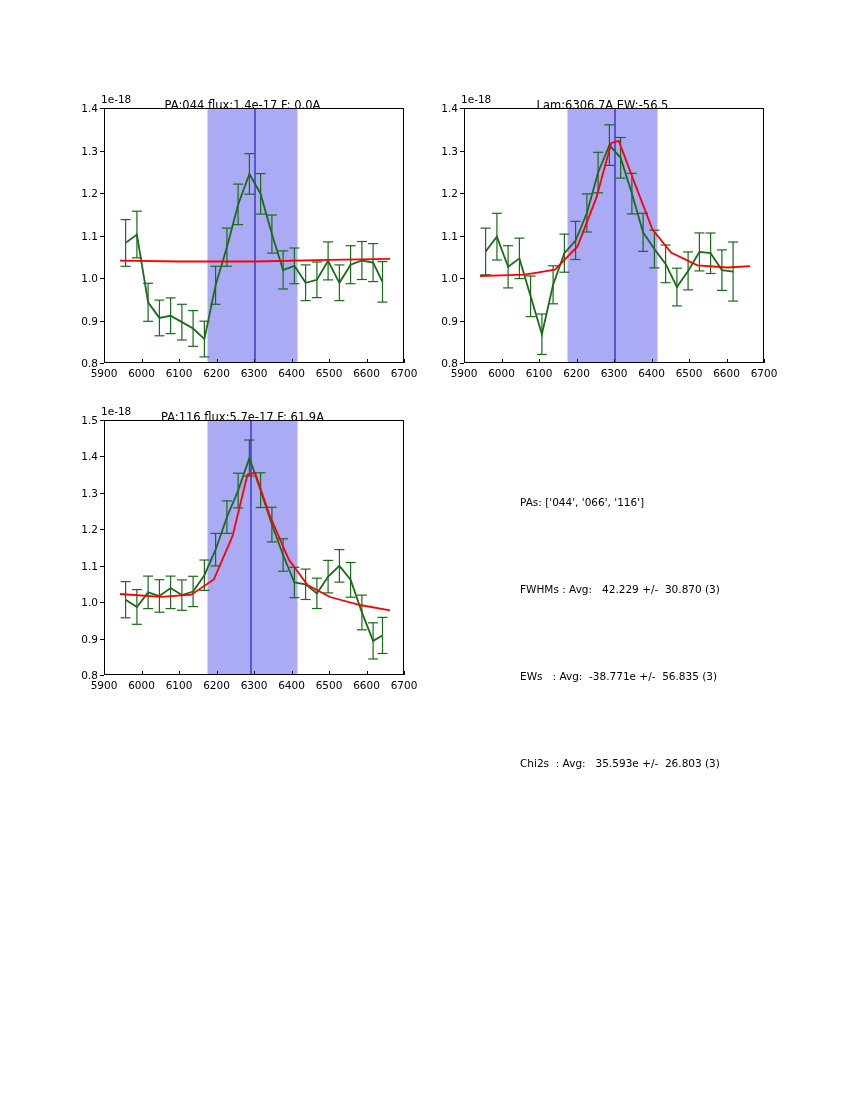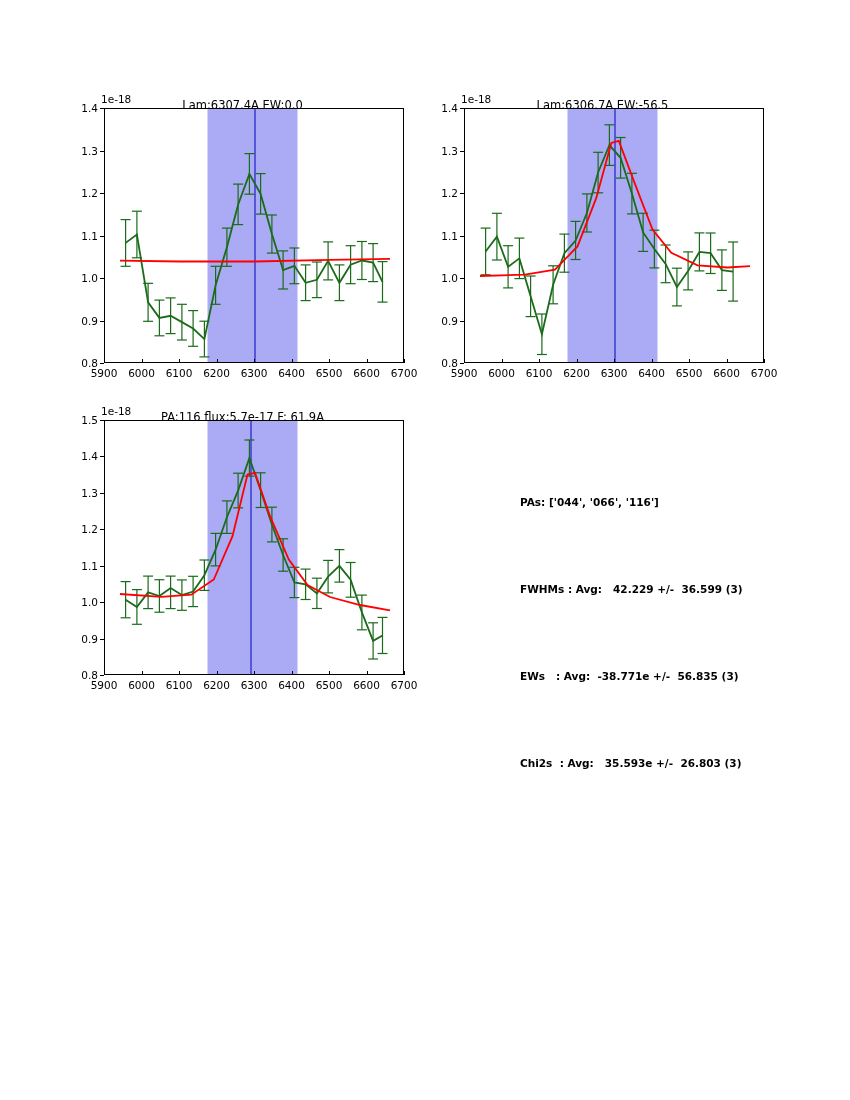--- a/index.html
+++ b/index.html
@@ -5,28 +5,29 @@
   html,body{margin:0;padding:0;}
   body{width:850px;height:1100px;background:#ffffff;font-family:"DejaVu Sans",sans-serif;position:relative;overflow:hidden;}
   .panel{position:absolute;}
   .title{position:absolute;text-align:center;font-size:11.5px;color:#000;line-height:15px;white-space:pre;}
   .plotbox{position:absolute;border:1px solid #000;box-sizing:border-box;background:#fff;}
   .expo{position:absolute;font-size:10.5px;color:#000;}
   .ytick{position:absolute;font-size:10.5px;color:#000;text-align:right;transform:translateY(-50%);}
   .xtick{position:absolute;font-size:10.5px;color:#000;text-align:center;transform:translateX(-50%);}
   .tickmark-y{position:absolute;width:4px;height:1px;background:#000;}
   .tickmark-x{position:absolute;height:4px;width:1px;background:#000;}
-  .summary{position:absolute;font-size:10.5px;color:#000;line-height:29px;white-space:pre;font-weight:bold;}
+  .summary{position:absolute;font-size:10.5px;color:#000;line-height:29px;white-space:pre;}
   svg{display:block;}
 </style>
 </head>
 <body>
 
 <div class="panel" style="left:0;top:0;width:430px;height:390px;">
   <div class="title" style="left:75px;top:68px;width:335px;">
+    <div>PA:044 flux:1.4e-17 F: 0.0A</div>
     <div>Lam:6307.4A EW:0.0</div>
   </div>
   <div class="expo" style="left:101px;top:93px;">1e-18</div>
   <div class="plotbox" style="left:104px;top:108px;width:300px;height:255px;">
     <svg width="298" height="253" viewBox="0 0 298 253">
       <rect x="102.5" y="0" width="90" height="253" fill="#aaaaf5"></rect>
       <line x1="150" y1="0" x2="150" y2="253" stroke="#3333cc" stroke-width="1.4"></line>
 
       <g stroke="#1a6b1a" stroke-width="1.2">
         <line x1="20.6" y1="110.6" x2="20.6" y2="157.3"></line>
@@ -389,16 +390,16 @@
     <div class="tickmark-x" style="left:254px;top:359px;"></div>
     <div class="tickmark-x" style="left:291.5px;top:359px;"></div>
     <div class="tickmark-x" style="left:329px;top:359px;"></div>
     <div class="tickmark-x" style="left:366.5px;top:359px;"></div>
     <div class="tickmark-x" style="left:404px;top:359px;"></div>
   </div>
 </div>
 
 <div class="summary" style="left:520px;top:430px;width:320px;">
   <div>PAs: ['044', '066', '116']</div>
-  <div>FWHMs : Avg:   42.229 +/-  36.599 (3)</div>
+  <div>FWHMs : Avg:   42.229 +/-  30.870 (3)</div>
   <div>EWs   : Avg:  -38.771e +/-  56.835 (3)</div>
   <div>Chi2s  : Avg:   35.593e +/-  26.803 (3)</div>
 </div>
 
 </body></html>

